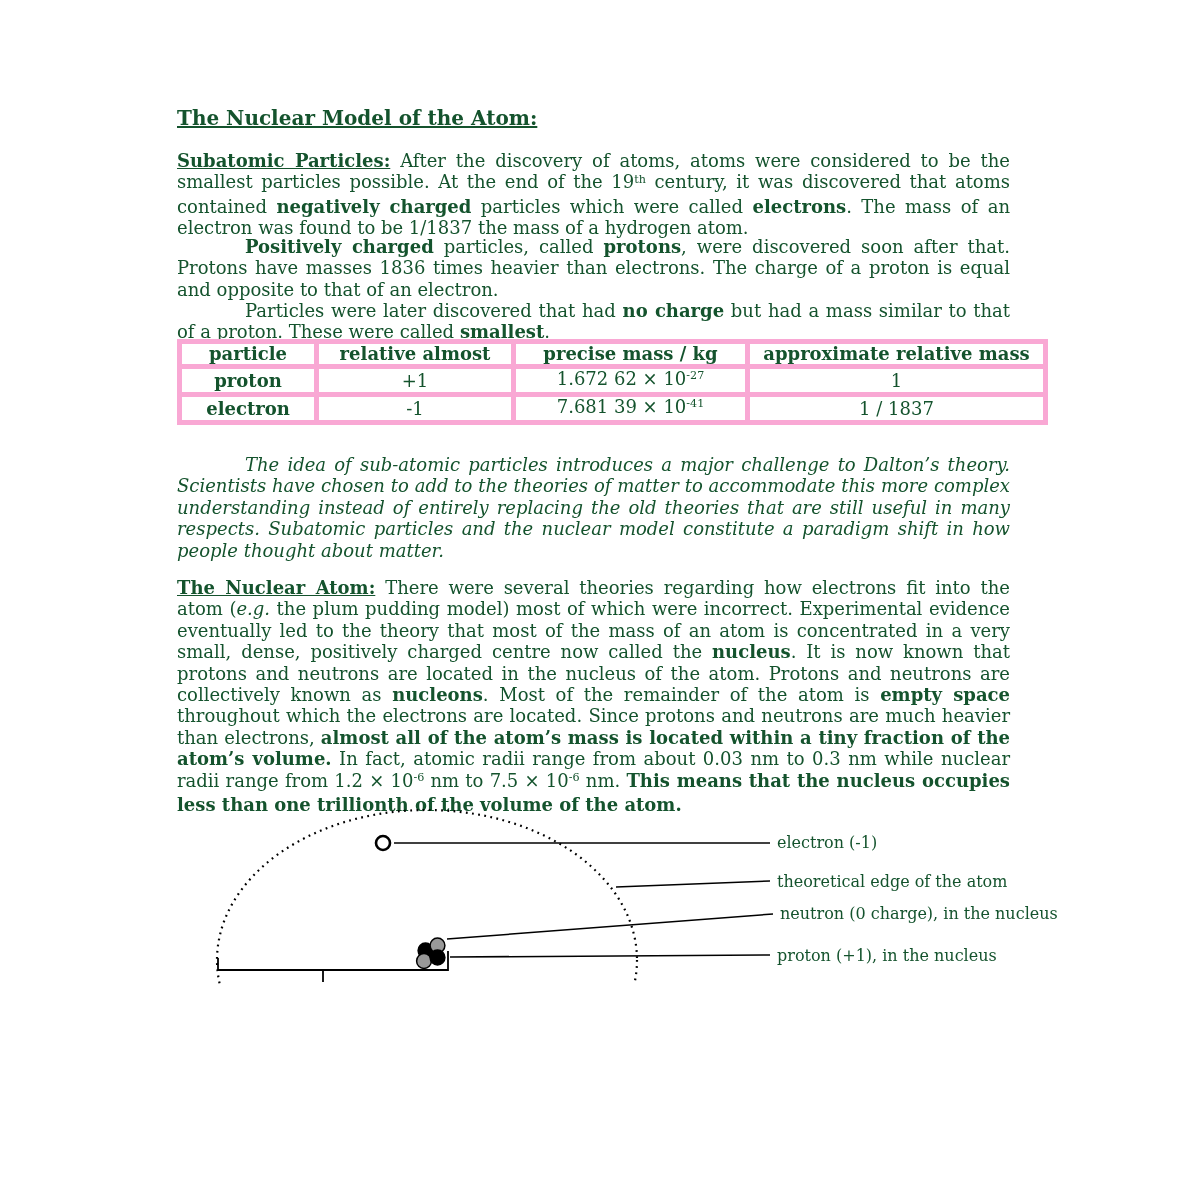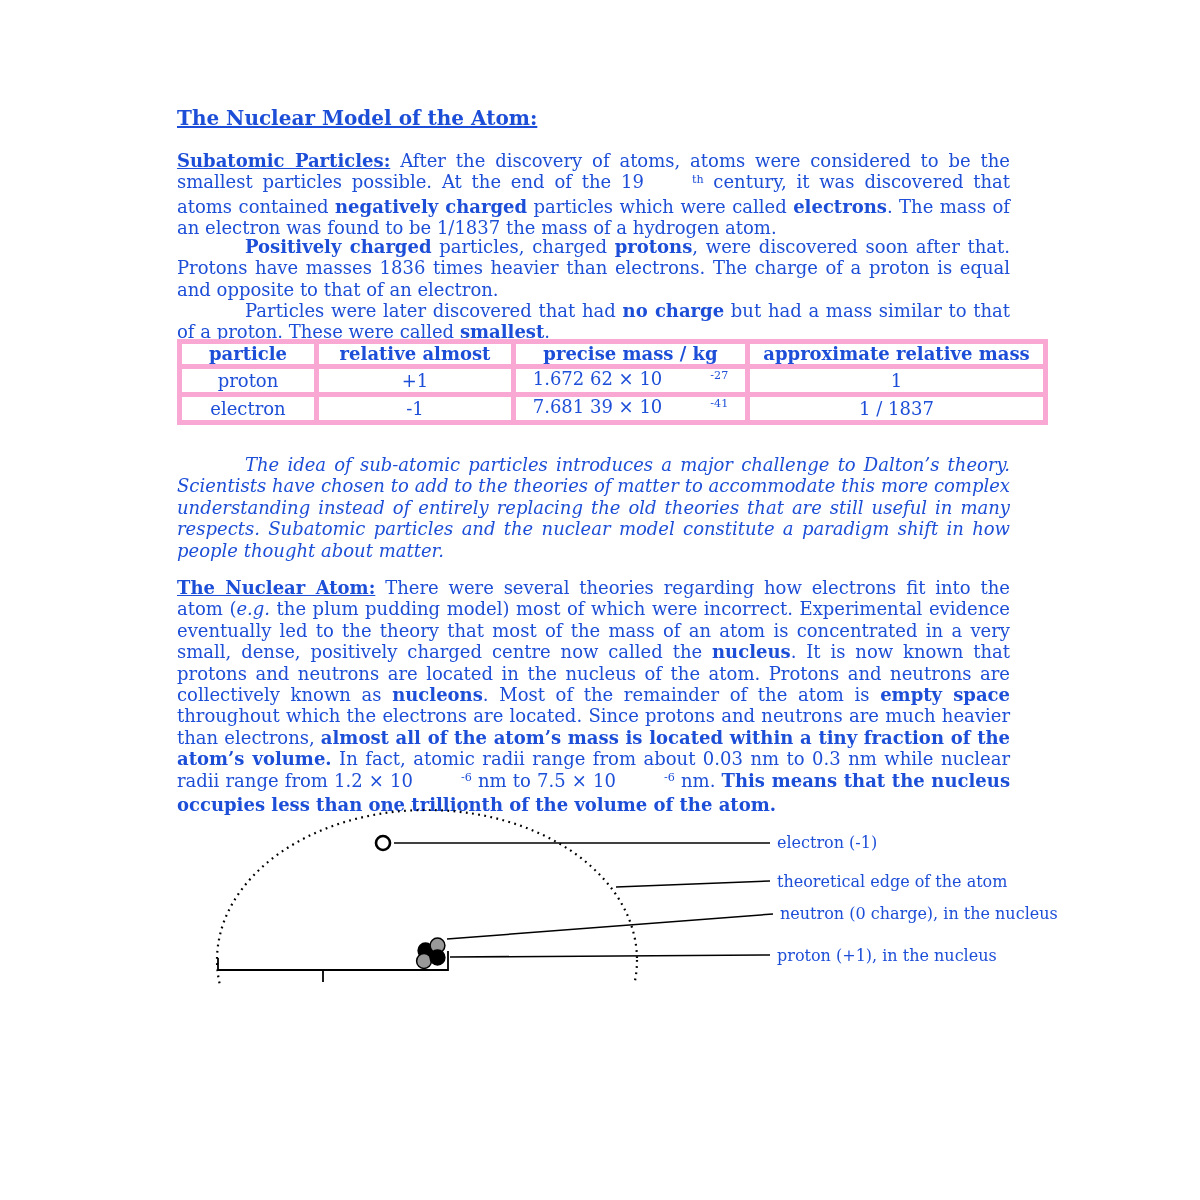--- a/index.html
+++ b/index.html
@@ -2,21 +2,21 @@
 <html><head>
 <meta charset="utf-8">
 <style>
   * { box-sizing: border-box; }
   html, body { margin: 0; padding: 0; background: #ffffff; }
   .page {
     position: relative;
     width: 1200px;
     height: 984px;
     background: #ffffff;
-    color: #1d4ed8;
+    color: #14532d;
     font-family: "DejaVu Serif", serif;
     overflow: hidden;
     border-radius: 26px;
   }
   .title {
     position: absolute;
     left: 177px;
     top: 106px;
     font-size: 20px;
     font-weight: bold;
@@ -27,63 +27,63 @@
     left: 177px;
     width: 833px;
     font-size: 18px;
     line-height: 21.4px;
     text-align: justify;
   }
   .para.indent { text-indent: 68px; }
   .b { font-weight: bold; }
   .i { font-style: italic; }
   .u { text-decoration: underline; }
-  .sup { font-size: 0.62em; position: relative; top: -0.5em; padding-left: 48px; }
+  .sup { font-size: 0.62em; position: relative; top: -0.5em; }
   table.particles {
     position: absolute;
     left: 177px;
     top: 339px;
     width: 866px;
     border-collapse: collapse;
     table-layout: fixed;
     font-size: 18px;
     text-align: center;
     border: 2px solid #000;
   }
   table.particles th, table.particles td {
     border: 5px solid #f9a8d4;
     height: 22px;
     padding: 0 2px;
     line-height: 20px;
     vertical-align: middle;
     text-align: center;
   }
   table.particles th { font-weight: bold; border-bottom: 2px solid #000; }
-  td.pname { font-weight: normal; }
+  td.pname { font-weight: bold; }
   svg.diagram {
     position: absolute;
     left: 0; top: 0;
     width: 1200px; height: 1200px;
   }
   .dlabel {
     position: absolute;
     font-size: 16px;
     line-height: 18px;
     white-space: nowrap;
   }
 </style>
 </head>
 <body>
 
 <div class="page">
 
   <div class="title"><span class="b u">The Nuclear Model of the Atom:</span></div>
 
   <div class="para" style="top:150px"><span class="b u">Subatomic Particles:</span><span>  After the discovery of atoms, atoms were considered to be the smallest particles possible.  At the end of the 19</span><span class="sup">th</span><span> century, it was discovered that atoms contained </span><span class="b">negatively charged</span><span> particles which were called </span><span class="b">electrons</span><span>.  The mass of an electron was found to be 1/1837 the mass of a hydrogen atom.</span></div>
-  <div class="para indent" style="top:236px"><span class="b">Positively charged</span><span> particles, charged </span><span class="b">protons</span><span>, were discovered soon after that.  Protons have masses 1836 times heavier than electrons.  The charge of a proton is equal and opposite to that of an electron.</span></div>
+  <div class="para indent" style="top:236px"><span class="b">Positively charged</span><span> particles, called </span><span class="b">protons</span><span>, were discovered soon after that.  Protons have masses 1836 times heavier than electrons.  The charge of a proton is equal and opposite to that of an electron.</span></div>
   <div class="para indent" style="top:300px"><span>Particles were later discovered that had </span><span class="b">no charge</span><span> but had a mass similar to that of a proton.  These were called </span><span class="b">smallest</span><span>.</span></div>
 
   <table class="particles">
     <colgroup>
       <col style="width:137px">
         <col style="width:197px">
         <col style="width:234px">
         <col style="width:298px">
     </colgroup>
     <thead>

